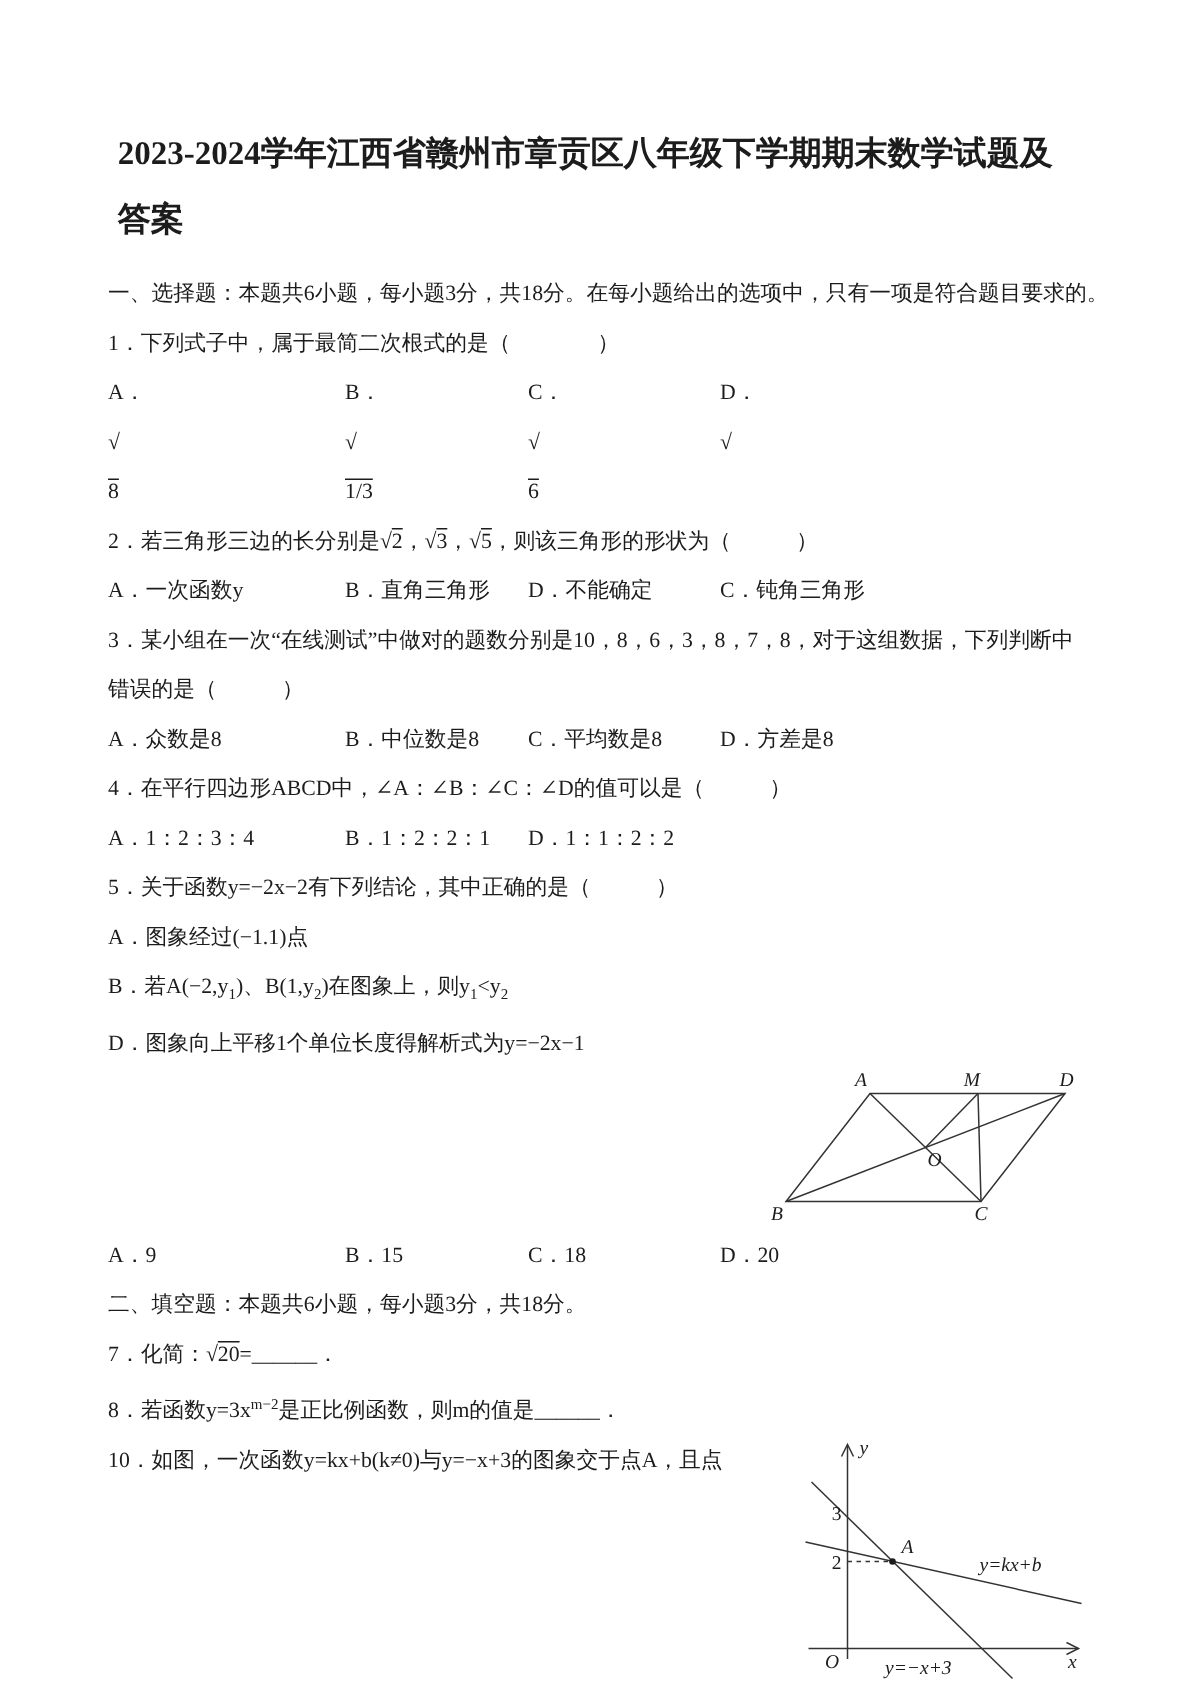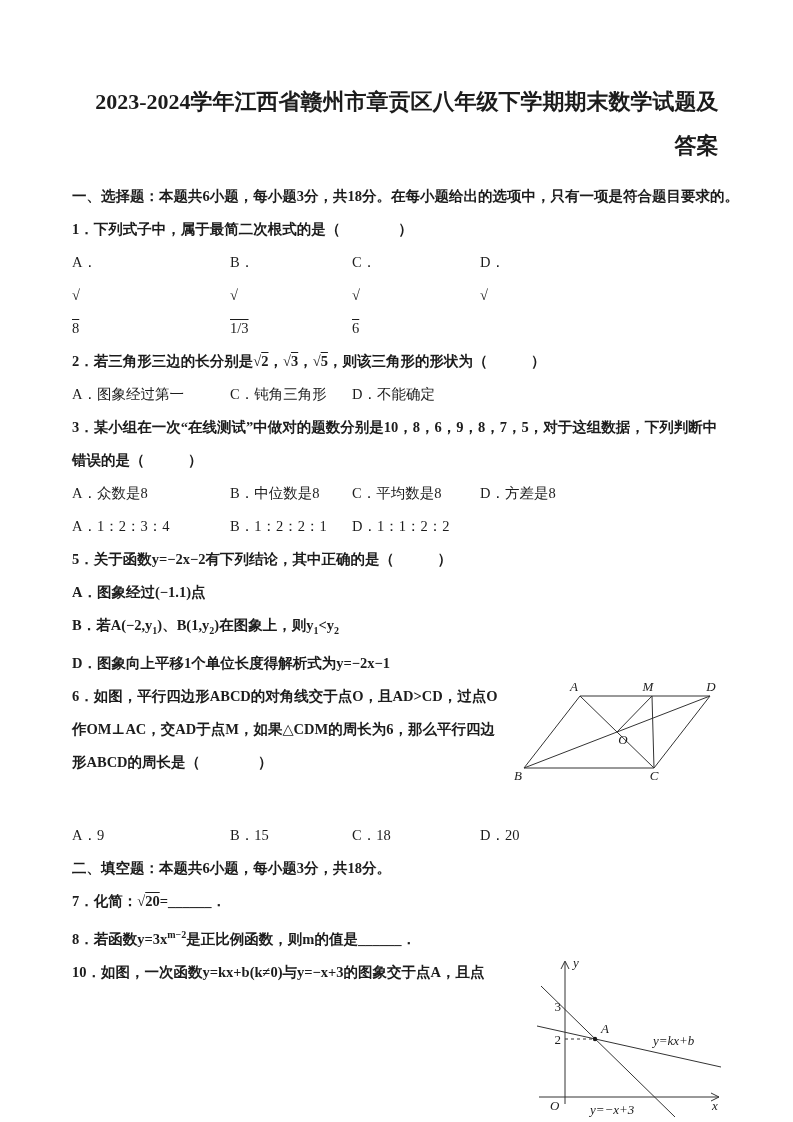--- a/index.html
+++ b/index.html
@@ -9,28 +9,28 @@
     width: 793px; height: 1122px;
     margin: 0 auto;
     background: #ffffff;
     overflow: hidden;
     font-family: "Liberation Serif", "DejaVu Serif", serif;
     font-size: 14.5px;
     color: #1c1c1c;
   }
   .content { padding: 80px 68px 0 72px; }
   .title {
-    text-align: right;
+    text-align: left;
     font-weight: bold;
     font-size: 22px;
     line-height: 44px;
     margin: 0 auto 12px auto;
     max-width: 640px;
   }
-  p.line { margin: 0; line-height: 33px; font-weight: bold; }
+  p.line { margin: 0; line-height: 33px; }
   .nowrap { white-space: nowrap; }
   .opts {
     display: grid;
     grid-template-columns: 158px 122px 128px auto;
     line-height: 33px;
   }
   .opts span { display: block; }
   .q6opts { margin-top: 40px; clear: both; }
   .ov { text-decoration: overline; }
   sup, sub { font-size: 10px; }
@@ -69,33 +69,35 @@
     <p class="line">1．下列式子中，属于最简二次根式的是（　　　　）</p>
     <div class="opts">
       <span>A．<span>√</span><span class="ov">8</span></span>
       <span>B．<span>√</span><span class="ov">1/3</span></span>
       <span>C．<span>√</span><span class="ov">6</span></span>
       <span>D．<span>√</span></span>
     </div>
 
     <p class="line">2．若三角形三边的长分别是<span>√</span><span class="ov">2</span>，<span>√</span><span class="ov">3</span>，<span>√</span><span class="ov">5</span>，则该三角形的形状为（　　　）</p>
     <div class="opts">
-      <span>A．图象经过第一</span>
+      <span>A．一次函数y</span>
+      <span>B．直角三角形</span>
+      <span>D．不能确定</span>
       <span>C．钝角三角形</span>
-      <span>D．不能确定</span>
     </div>
 
-    <p class="line">3．某小组在一次“在线测试”中做对的题数分别是10，8，6，9，8，7，5，对于这组数据，下列判断中错误的是（　　　）</p>
+    <p class="line">3．某小组在一次“在线测试”中做对的题数分别是10，8，6，3，8，7，8，对于这组数据，下列判断中错误的是（　　　）</p>
     <div class="opts">
       <span>A．众数是8</span>
       <span>B．中位数是8</span>
       <span>C．平均数是8</span>
       <span>D．方差是8</span>
     </div>
 
+    <p class="line">4．在平行四边形ABCD中，∠A：∠B：∠C：∠D的值可以是（　　　）</p>
     <div class="opts">
       <span>A．1：2：3：4</span>
       <span>B．1：2：2：1</span>
       <span>D．1：1：2：2</span>
     </div>
 
     <p class="line">5．关于函数y=−2x−2有下列结论，其中正确的是（　　　）</p>
     <p class="line">A．图象经过(−1.1)点</p>
     <p class="line">B．若A(−2,y<sub>1</sub>)、B(1,y<sub>2</sub>)在图象上，则y<sub>1</sub>&lt;y<sub>2</sub></p>
     <p class="line">D．图象向上平移1个单位长度得解析式为y=−2x−1</p>
@@ -109,21 +111,20 @@
           <line class="geo" x1="142" y1="16" x2="107" y2="52"></line>
           <line class="geo" x1="142" y1="16" x2="144" y2="88"></line>
           <text class="ptlabel" x="64" y="11" text-anchor="middle">A</text>
           <text class="ptlabel" x="138" y="11" text-anchor="middle">M</text>
           <text class="ptlabel" x="201" y="11" text-anchor="middle">D</text>
           <text class="ptlabel" x="8" y="100" text-anchor="middle">B</text>
           <text class="ptlabel" x="144" y="100" text-anchor="middle">C</text>
           <text class="ptlabel" x="113" y="64" text-anchor="middle">O</text>
         </svg>
       </div>
-      <p class="line">6．如图，平行四边形ABCD的对角线交于点O，且AD&gt;CD，过点O作OM⊥AC，交AD于点M，如果△CDM的周长为6，那么平行四边形ABCD的周长是（　　　　）</p>
       <div class="opts q6opts">
         <span>A．9</span>
         <span>B．15</span>
         <span>C．18</span>
         <span>D．20</span>
       </div>
     </div>
 
     <p class="line">二、填空题：本题共6小题，每小题3分，共18分。</p>
     <p class="line">7．化简：<span>√</span><span class="ov">20</span>=______．</p>

